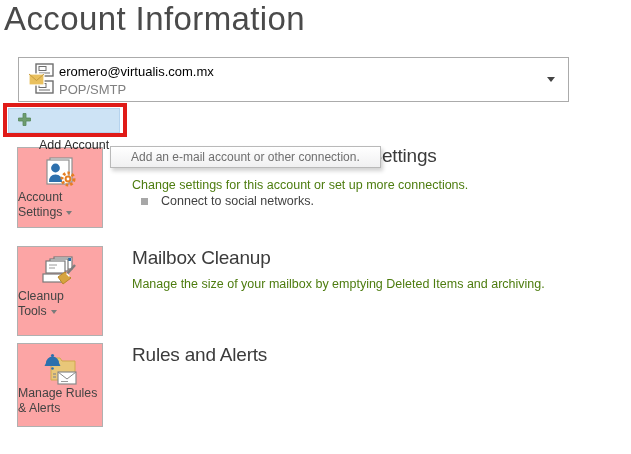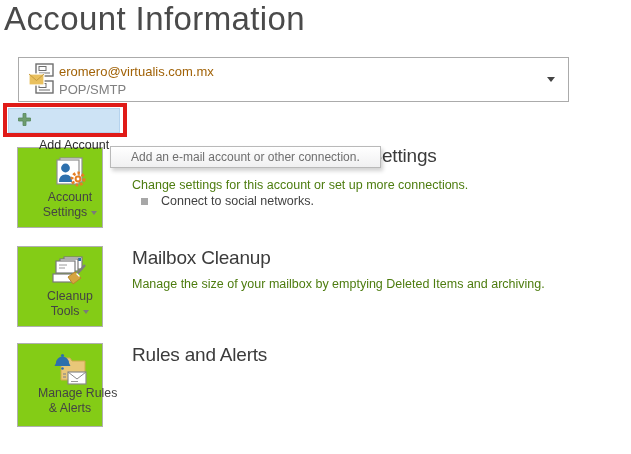--- a/index.html
+++ b/index.html
@@ -13,21 +13,21 @@
     font-size:33px;font-weight:300;letter-spacing:.4px;color:#4a4a4a;
     white-space:nowrap;
   }
   
   .acct-select{
     position:absolute;left:18px;top:57px;width:551px;height:45px;
     border:1px solid #ababab;background:#fff;box-sizing:border-box;cursor:default;
   }
   .acct-icon{position:absolute;left:9px;top:5px;}
   .acct-text{position:absolute;left:40px;top:4px;}
-  .acct-email{font-size:13px;color:#a16207;line-height:19px;white-space:nowrap;}
+  .acct-email{font-size:13px;color:#000000;line-height:19px;white-space:nowrap;}
   .acct-proto{font-size:13px;color:#808080;line-height:18px;white-space:nowrap;}
   .acct-caret{
     position:absolute;right:13px;top:19px;width:0;height:0;
     border-left:4px solid transparent;border-right:4px solid transparent;
     border-top:5px solid #444;
   }
   
   .add-btn{
     position:absolute;left:8px;top:108px;width:112px;height:25px;
     background:#cde3f5;border:1px solid #b5d3ee;box-sizing:border-box;
@@ -40,32 +40,32 @@
     border:4px solid #e01b18;box-sizing:border-box;z-index:25;pointer-events:none;
   }
   .tooltip{
     position:absolute;left:110px;top:146px;height:22px;line-height:21px;
     padding:0 20px;background:linear-gradient(#ffffff,#f0f0f1);
     border:1px solid #b9b9b9;box-shadow:2px 3px 4px rgba(0,0,0,.18);
     font-size:12px;color:#6f6f6f;white-space:nowrap;z-index:30;box-sizing:border-box;
   }
   
   .leftbtn{
-    position:absolute;left:17px;width:86px;border:1px solid #b0b0b0;background:#84cc16;
-    box-sizing:border-box;text-align:center;cursor:default;padding-left:20px;
+    position:absolute;left:17px;width:86px;border:1px solid #b0b0b0;background:#fca5a5;
+    box-sizing:border-box;text-align:left;cursor:default;
   }
   .leftbtn .ic{display:flex;justify-content:center;margin-top:8px;height:34px;align-items:center;}
   .leftbtn .line{font-size:12.3px;line-height:15px;color:#444;white-space:nowrap;}
   .menu-caret{
     display:inline-block;width:0;height:0;margin-left:4px;margin-bottom:1px;
     border-left:3px solid transparent;border-right:3px solid transparent;
     border-top:4px solid #7a7a7a;
   }
   #btn-account{top:147px;height:81px;}
-  #btn-cleanup{top:246px;height:81px;}
+  #btn-cleanup{top:246px;height:90px;}
   #btn-rules{top:343px;height:84px;}
   
   .sec-heading{
     position:absolute;left:132px;font-size:19px;color:#3b3b3b;
     white-space:nowrap;z-index:1;letter-spacing:-.2px;
   }
   #h1{top:145px;} #h2{top:247px;} #h3{top:344px;}
   .sec-desc{position:absolute;left:132px;font-size:12.5px;color:#4d7c0f;line-height:17px;}
   #d1{top:177px;white-space:nowrap;}
   #d2{top:276px;white-space:nowrap;}

